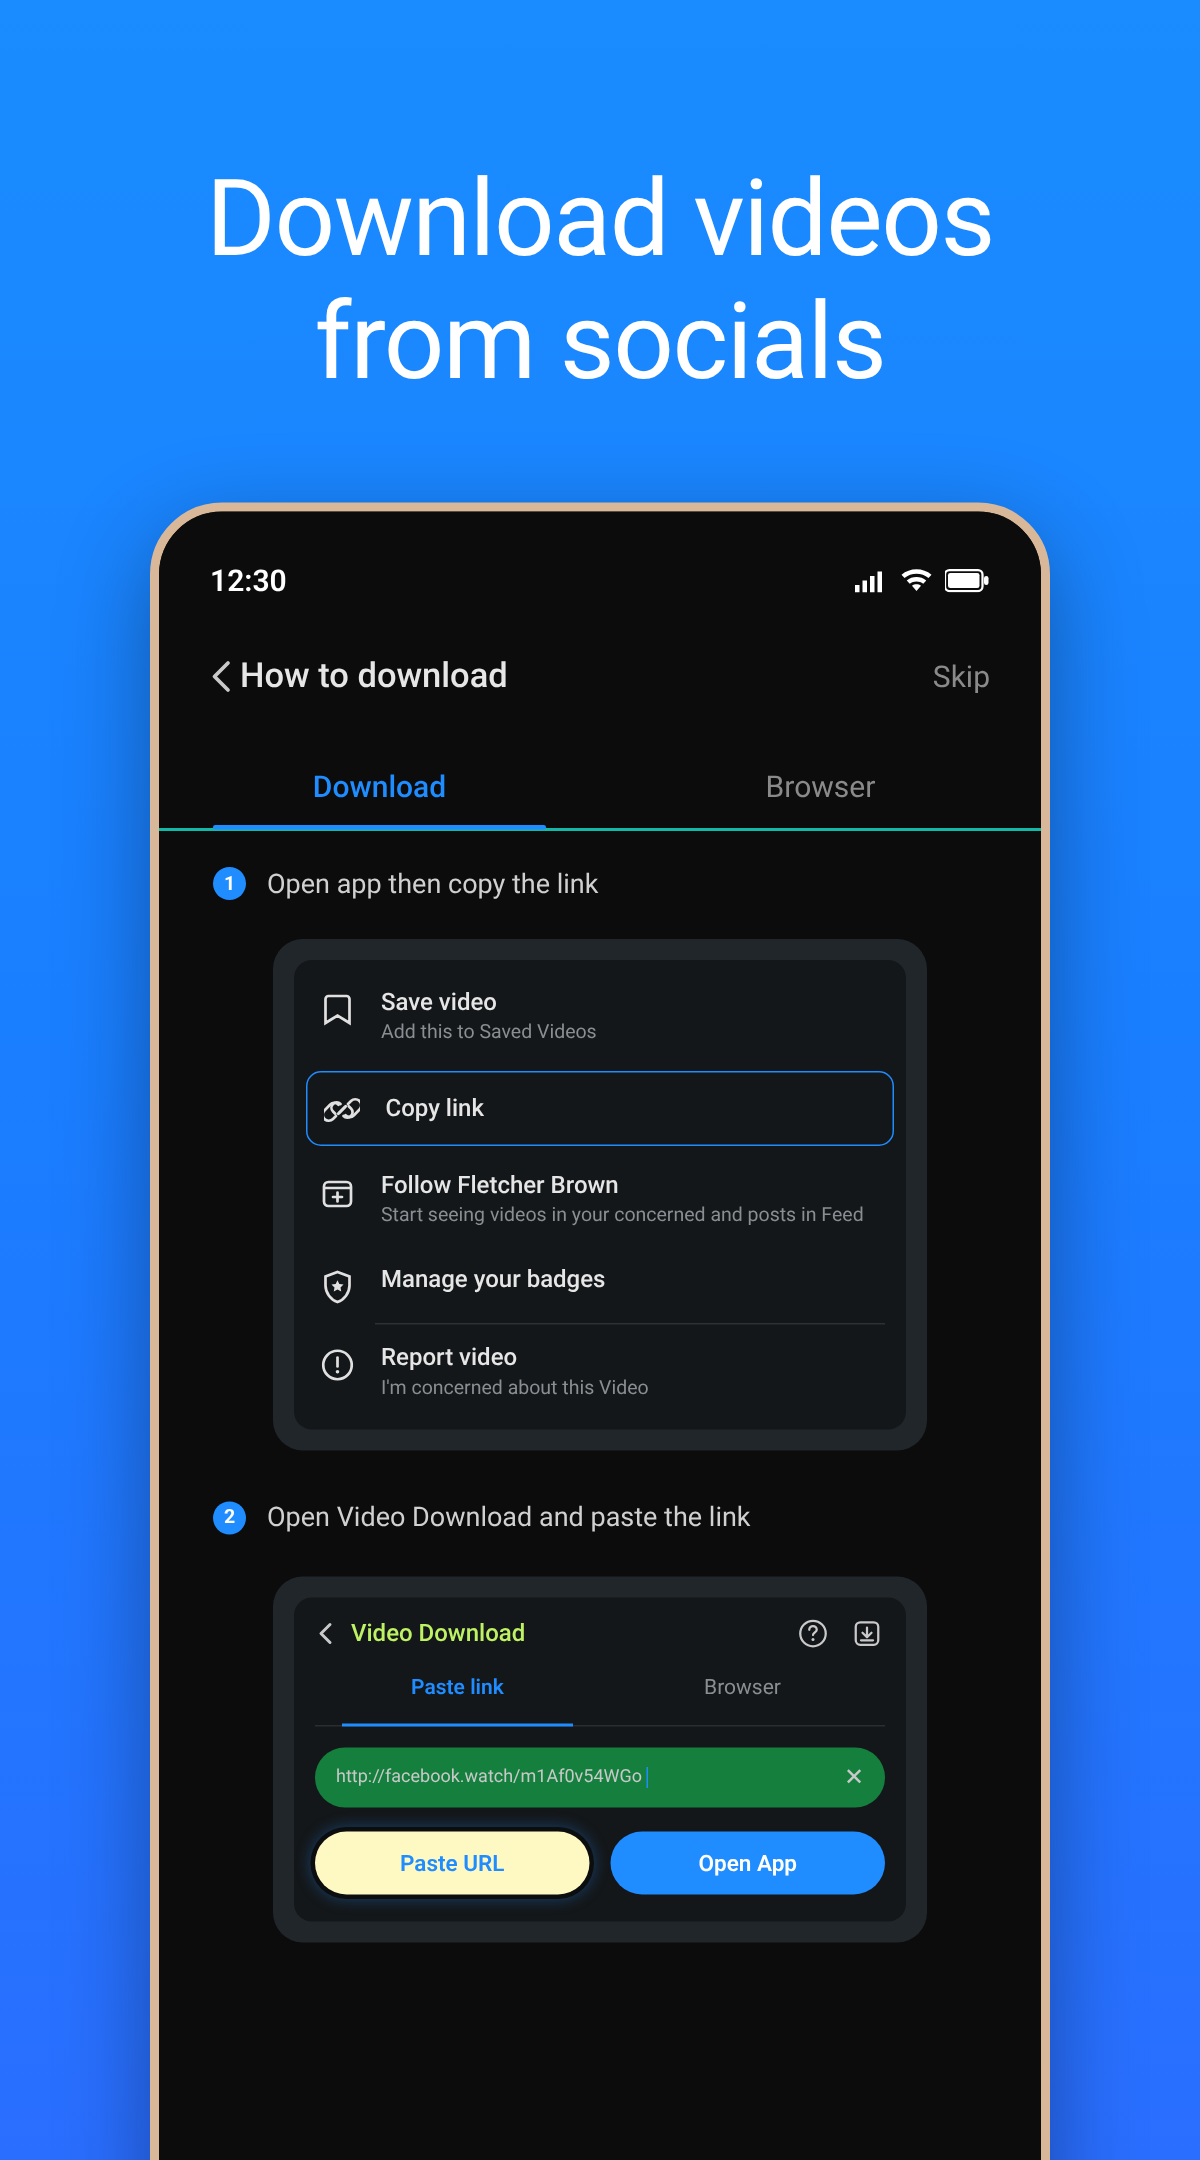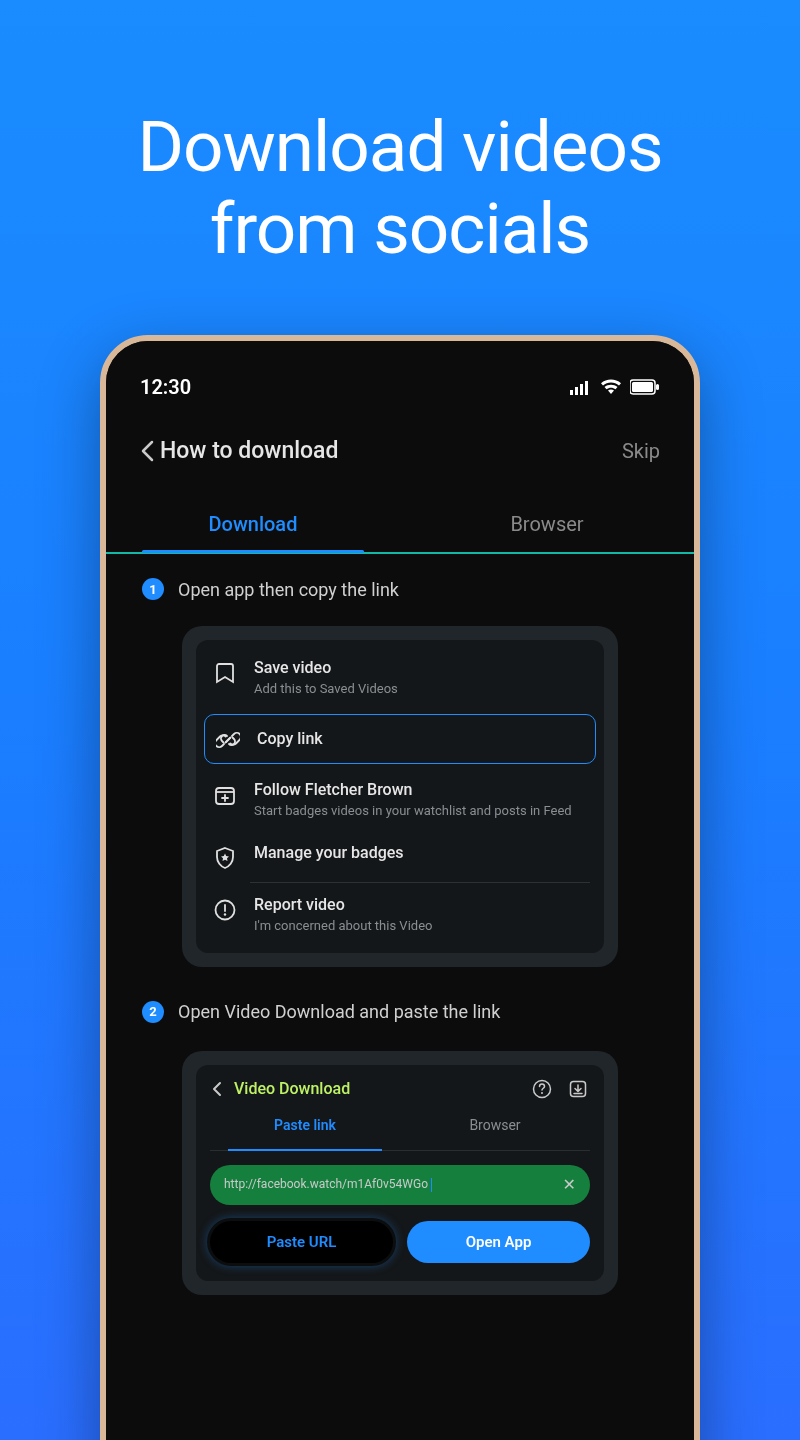--- a/index.html
+++ b/index.html
@@ -188,21 +188,21 @@
   .cursor { display: inline-block; width: 1px; height: 14px; background: #1f8cff; vertical-align: middle; margin-left: 3px; }
   .close-x { color: #c9c9c9; font-size: 16px; }
   .btn-row { display: flex; gap: 14px; }
   .btn {
     flex: 1;
     height: 42px;
     border-radius: 24px;
     display: flex; align-items: center; justify-content: center;
     font-size: 15px; font-weight: 600;
   }
-  .btn-white { background: #000000; color: #1f8cff; box-shadow: 0 0 0 3px #0b0d0e, 0 0 10px 3px rgba(31,140,255,0.35); }
+  .btn-white { background: #fef9c3; color: #1f8cff; box-shadow: 0 0 0 3px #0b0d0e, 0 0 10px 3px rgba(31,140,255,0.35); }
   .btn-blue { background: #1f8cff; color: #fff; }
   svg { display: block; }
 </style>
 </head>
 <body>
 
 <div class="hero-title">
   <span>Download videos</span><br>
   <span>from socials</span>
 </div>
@@ -289,21 +289,21 @@
         <div class="menu-item">
           <span class="mi-icon">
             <svg width="24" height="24" viewBox="0 0 24 24">
                 <rect x="3" y="5" width="18" height="16" rx="3" fill="none" stroke="#e0e0e0" stroke-width="1.8"></rect>
                 <path d="M3 9 H21" stroke="#e0e0e0" stroke-width="1.8"></path>
                 <path d="M12 12 V18 M9 15 H15" stroke="#e0e0e0" stroke-width="1.8" stroke-linecap="round"></path>
               </svg>
           </span>
           <div class="mi-text">
             <span class="mi-title">Follow Fletcher Brown</span>
-            <span class="mi-sub">Start badges videos in your watchlist and posts in Feed</span>
+            <span class="mi-sub">Start seeing videos in your concerned and posts in Feed</span>
           </div>
         </div>
 
         <div class="menu-item sep">
           <span class="mi-icon">
             <svg width="24" height="24" viewBox="0 0 24 24">
                 <path d="M12 2 L20 5 V11 C20 16 16.5 20.5 12 22 C7.5 20.5 4 16 4 11 V5 Z" fill="none" stroke="#e0e0e0" stroke-width="1.8"></path>
                 <path d="M12 7.5 L13.2 10 L16 10.4 L14 12.3 L14.5 15 L12 13.7 L9.5 15 L10 12.3 L8 10.4 L10.8 10 Z" fill="#e0e0e0"></path>
               </svg>
           </span>

